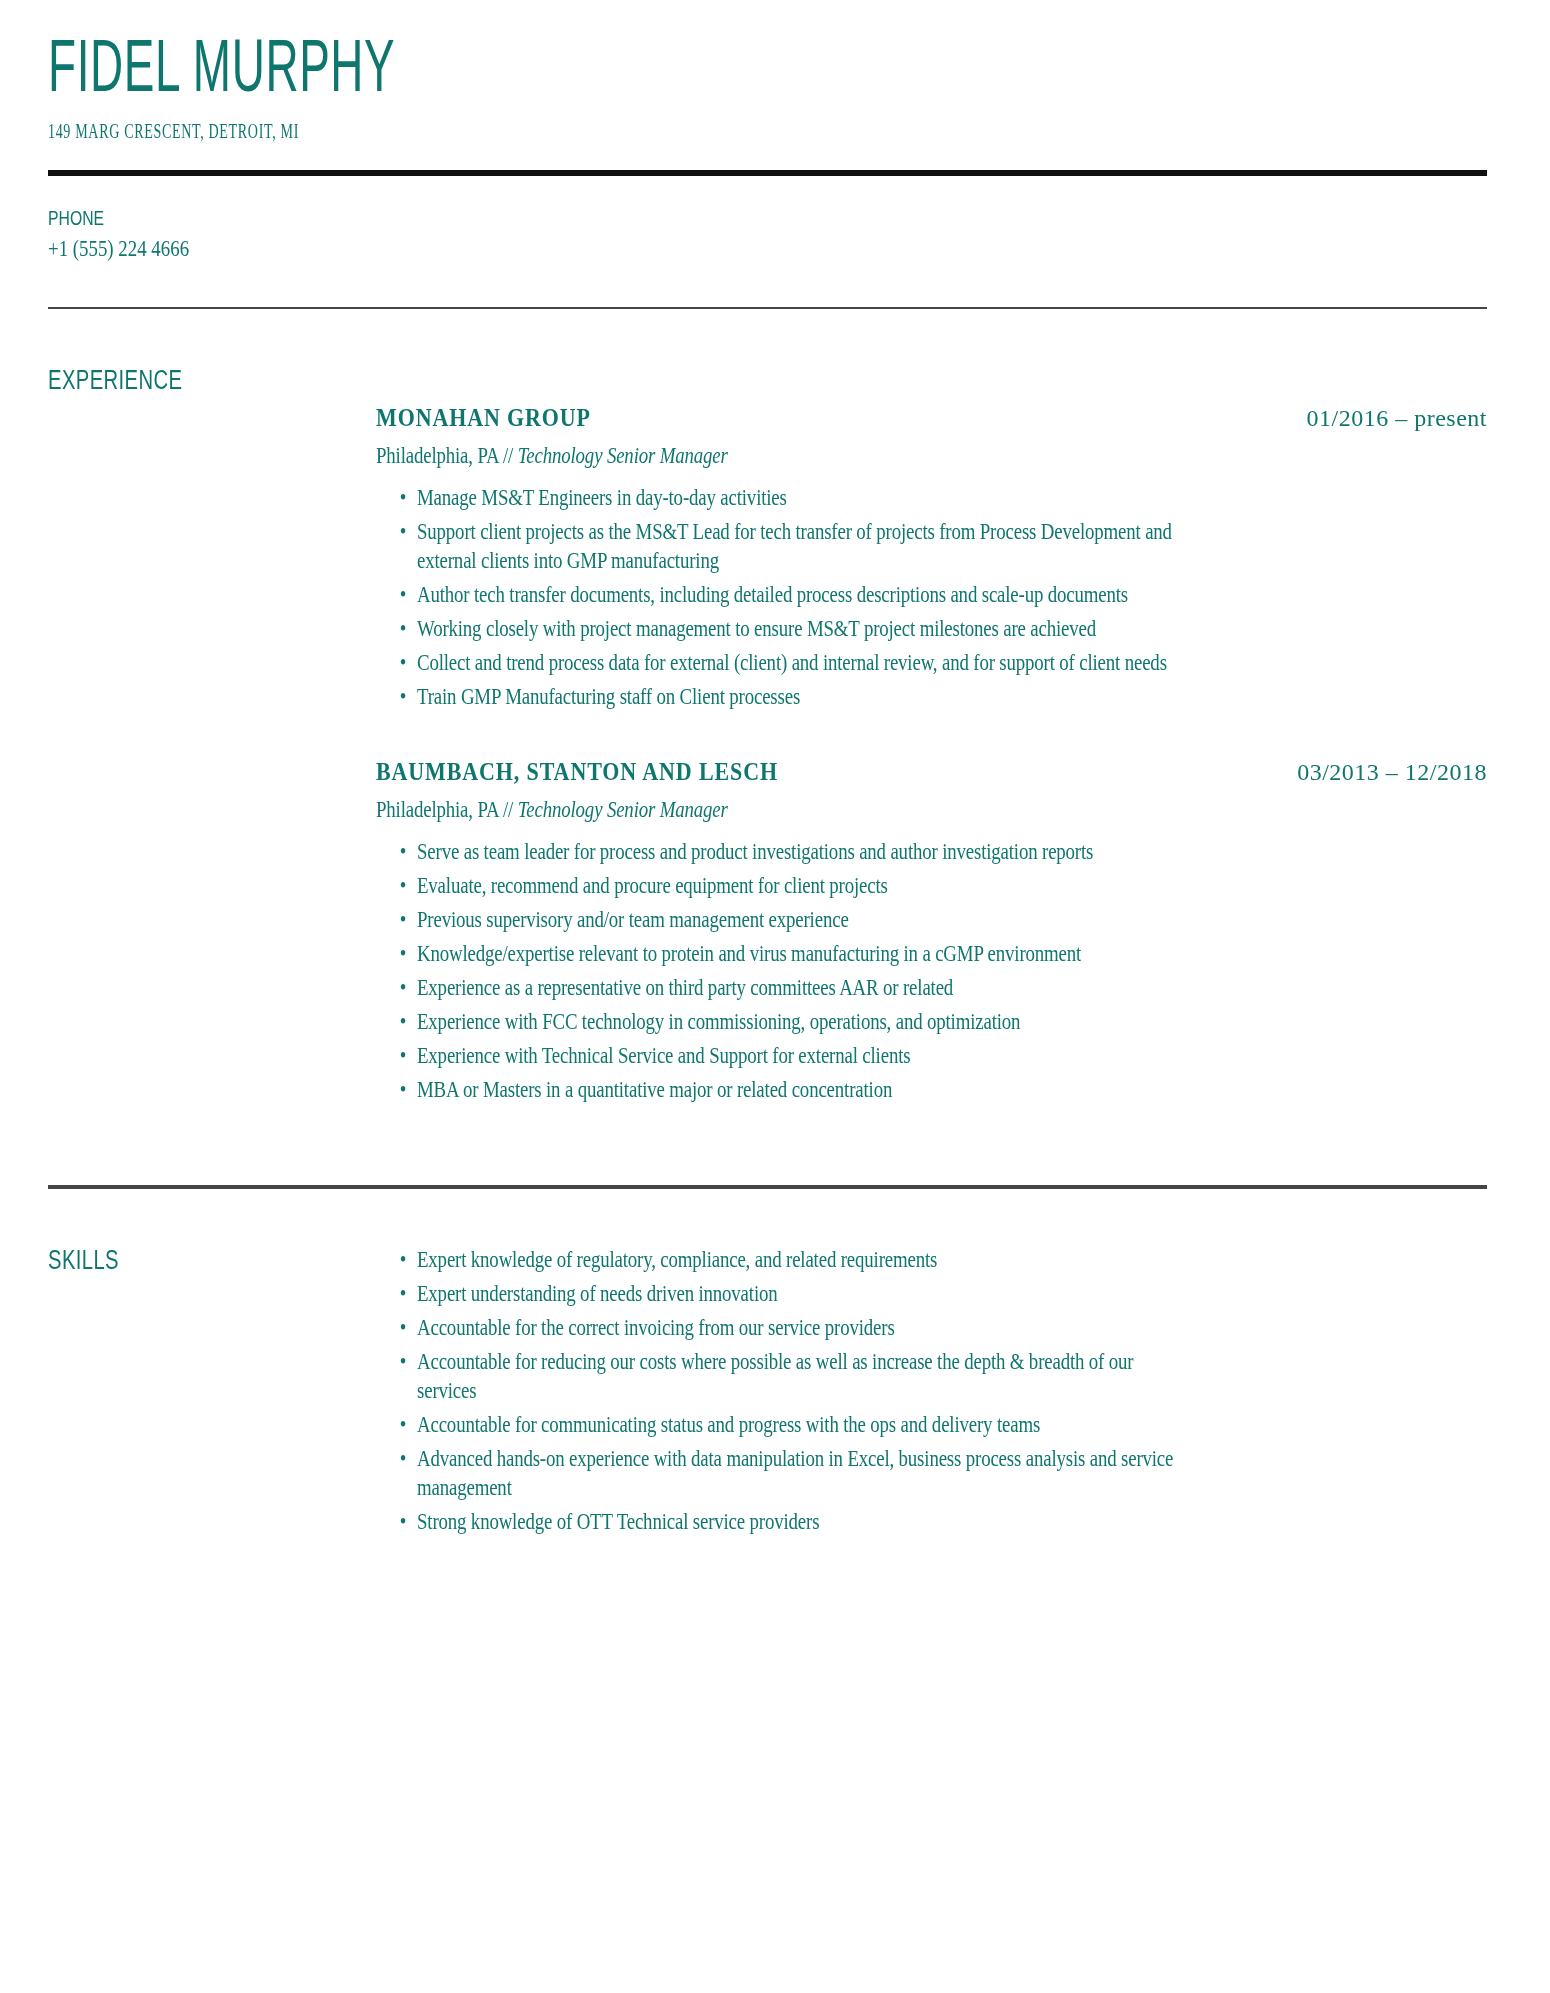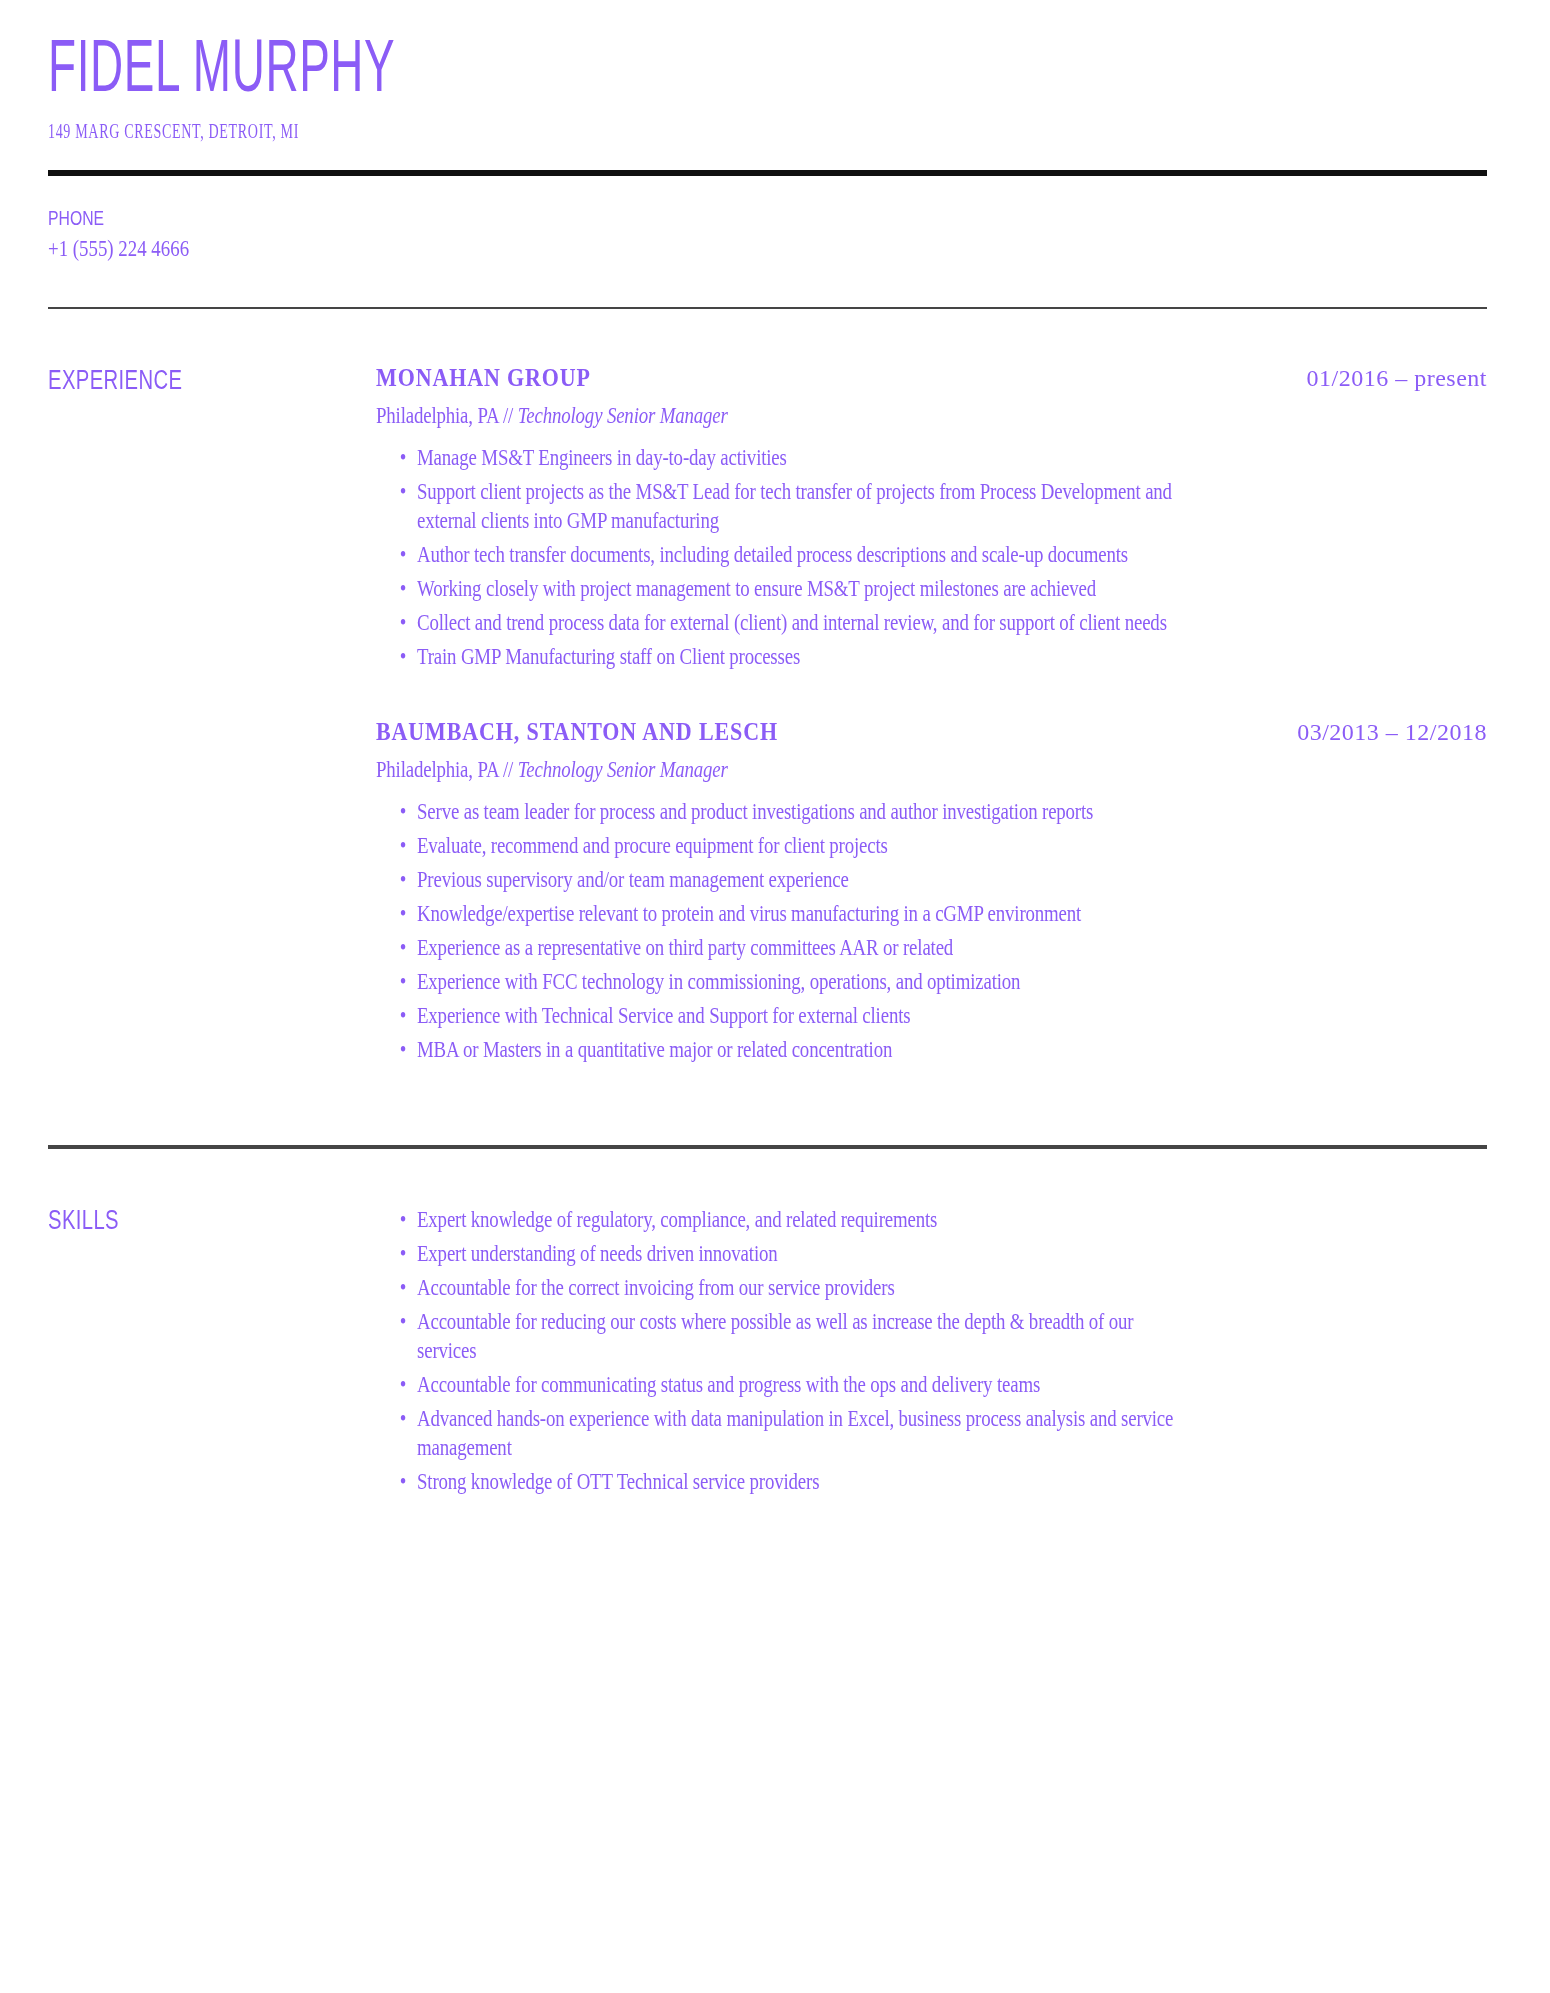--- a/index.html
+++ b/index.html
@@ -3,21 +3,21 @@
 <meta charset="utf-8">
 <style>
   * { margin: 0; padding: 0; box-sizing: border-box; }
   html, body { background: #e8e8e8; }
   .page {
     position: relative;
     width: 1550px;
     height: 1993px;
     margin: 0 auto;
     background: #ffffff;
-    color: #8b5cf6;
+    color: #0f766e;
     padding: 0 63px 0 48px;
     overflow: hidden;
     font-family: "Liberation Serif", serif;
   }
   
   .name {
     padding-top: 30px;
     font-family: "Liberation Sans", sans-serif;
     font-size: 74px;
     font-weight: 400;
@@ -67,21 +67,21 @@
     letter-spacing: 0.5px;
     white-space: nowrap;
     transform: scaleX(0.75);
     transform-origin: left top;
     padding-top: 2px;
   }
   .sec-body { flex: 1 1 auto; min-width: 0; }
 
   
   .job + .job { margin-top: 46px; }
-  .job-header { display: flex; justify-content: space-between; align-items: baseline; }
+  .job-header { display: flex; justify-content: space-between; align-items: baseline; margin-top: 40px; }
   .company {
     font-size: 25px;
     font-weight: 700;
     line-height: 30px;
     letter-spacing: 1px;
     white-space: nowrap;
     transform: scaleX(0.88);
     transform-origin: left bottom;
   }
   .dates { font-size: 24px; line-height: 30px; letter-spacing: 0.5px; white-space: nowrap; }

